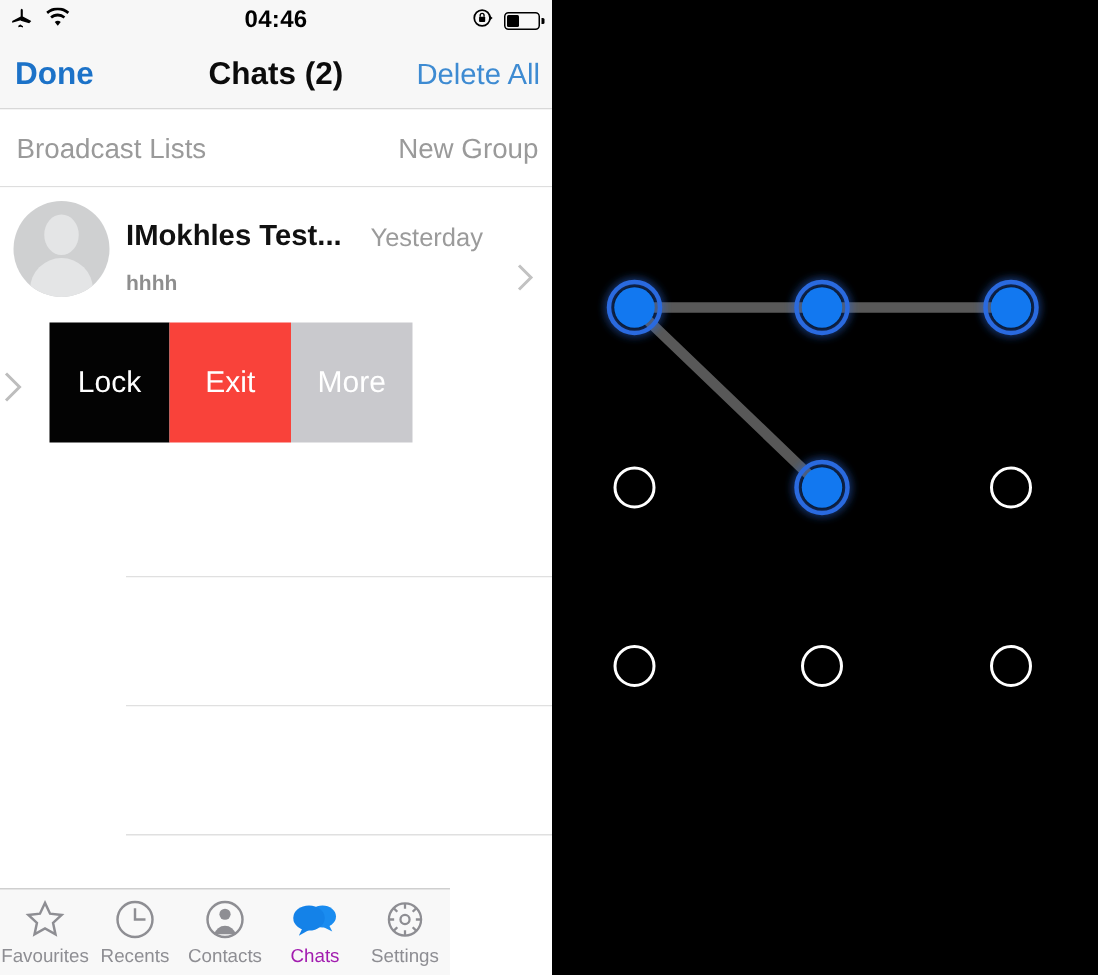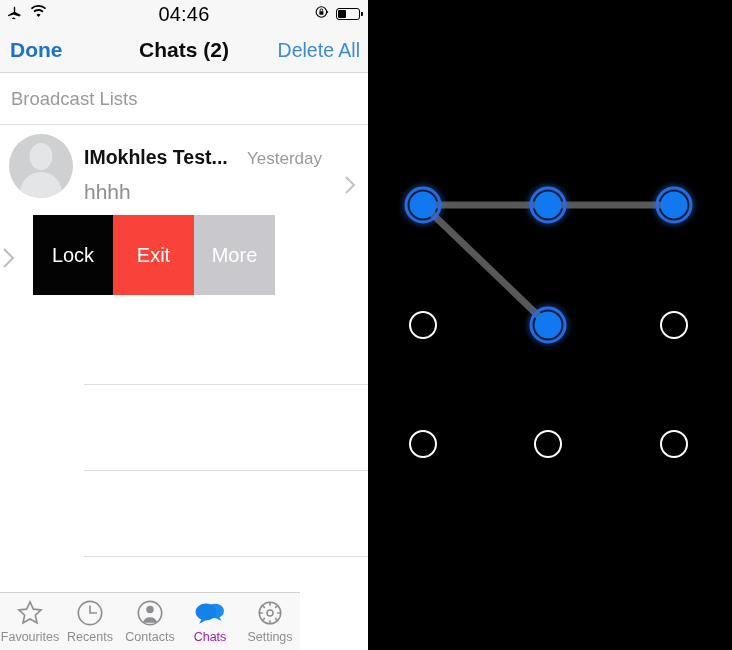--- a/index.html
+++ b/index.html
@@ -22,21 +22,21 @@
   
   .statusbar {
     position: relative;
     height: 28px;
     background: #f7f7f7;
     display: flex; align-items: center;
   }
   .sb-left { position: absolute; left: 6px; top: 0; height: 28px; display: flex; align-items: center; gap: 7px; }
   .sb-center { position: absolute; left: 0; right: 0; top: 0; height: 28px;
     display: flex; align-items: center; justify-content: center;
-    font-size: 20px; font-weight: normal; color: #000; letter-spacing: .2px; }
+    font-size: 16px; font-weight: bold; color: #000; letter-spacing: .2px; }
   .sb-right { position: absolute; right: 6px; top: 0; height: 28px; display: flex; align-items: center; gap: 7px; }
 
   .battery { position: relative; width: 26px; height: 12px; }
   .battery .shell { position: absolute; left: 0; top: 0; width: 24px; height: 12px;
     border: 1.4px solid #000; border-radius: 3px; }
   .battery .fill { position: absolute; left: 2px; top: 2px; width: 8px; height: 8px; background: #000; border-radius: 1px; }
   .battery .nub { position: absolute; left: 24.5px; top: 4px; width: 2px; height: 4px; background: #000; border-radius: 0 1px 1px 0; }
 
   
   .navbar {
@@ -71,21 +71,21 @@
   .avatar .head { position: absolute; left: 50%; top: 9px; transform: translateX(-50%);
     width: 23px; height: 27px; border-radius: 50%; background: #e4e5e6; }
   .avatar .body { position: absolute; left: 50%; bottom: -12px; transform: translateX(-50%);
     width: 42px; height: 38px; border-radius: 21px 21px 0 0; background: #e4e5e6; }
 
   .chat-name { position: absolute; left: 84px; top: 21px;
     font-size: 19.5px; font-weight: bold; color: #111; white-space: nowrap; }
   .chat-date { position: absolute; left: 247px; top: 24px;
     font-size: 17px; color: #9b9b9b; white-space: nowrap; }
   .chat-msg { position: absolute; left: 84px; top: 55px;
-    font-size: 21px; color: #8e8e8e; }
+    font-size: 14px; color: #8e8e8e; font-weight: bold; }
   .chat-chevron { position: absolute; right: 12px; top: 50px; }
 
   
   .swiperow { position: relative; height: 88px; background: #fff; overflow: hidden; }
   .swipe-chevron { position: absolute; left: 2px; top: 36px; }
   .swipe-actions { position: absolute; left: 33px; top: 4px; height: 80px; display: flex; }
   .swipe-btn {
     height: 80px; display: flex; align-items: center; justify-content: center;
     font-size: 20px; color: #fff; cursor: pointer;
   }
@@ -160,20 +160,21 @@
     </div>
 
     <div class="navbar">
       <div class="nav-left">Done</div>
       <div class="nav-title">Chats (2)</div>
       <div class="nav-right">Delete All</div>
     </div>
 
     <div class="bcrow">
       <div class="bc-left">Broadcast Lists</div>
+      <div class="bc-right">New Group</div>
     </div>
 
     <div class="chatlist">
 
       <div class="chatrow">
         <div class="avatar">
           <span class="head"></span>
           <span class="body"></span>
         </div>
         <div class="chat-name">IMokhles  Test...</div>

